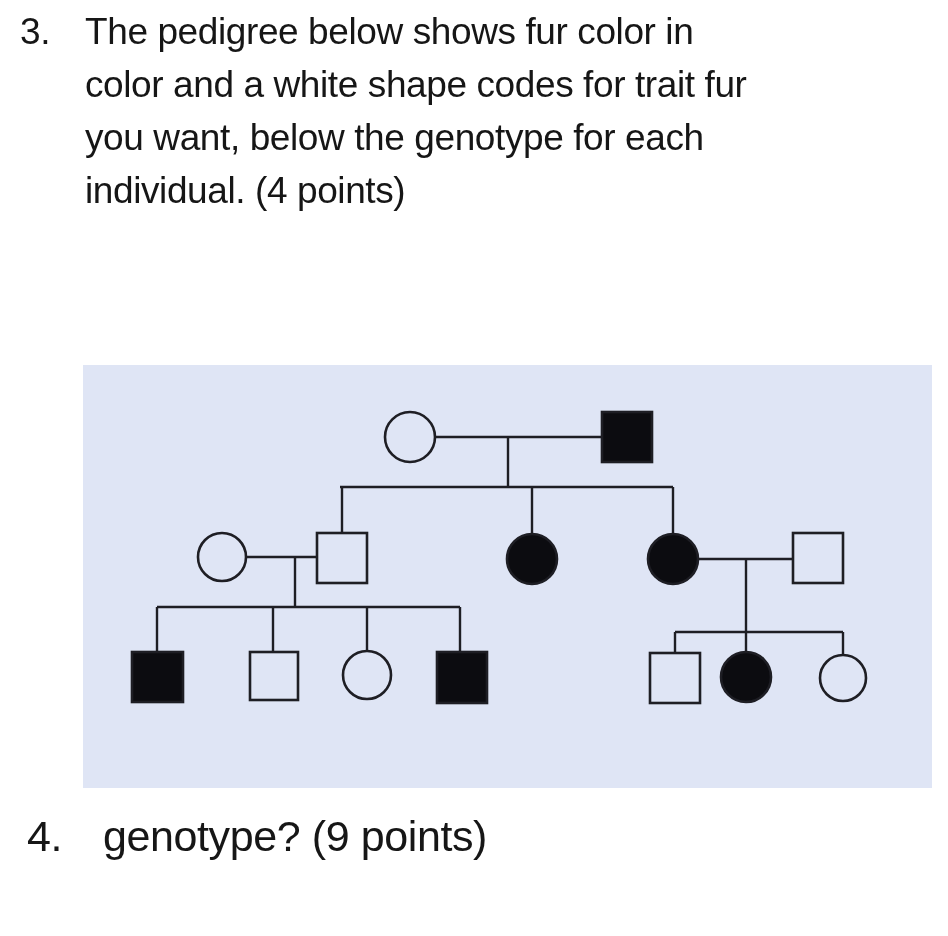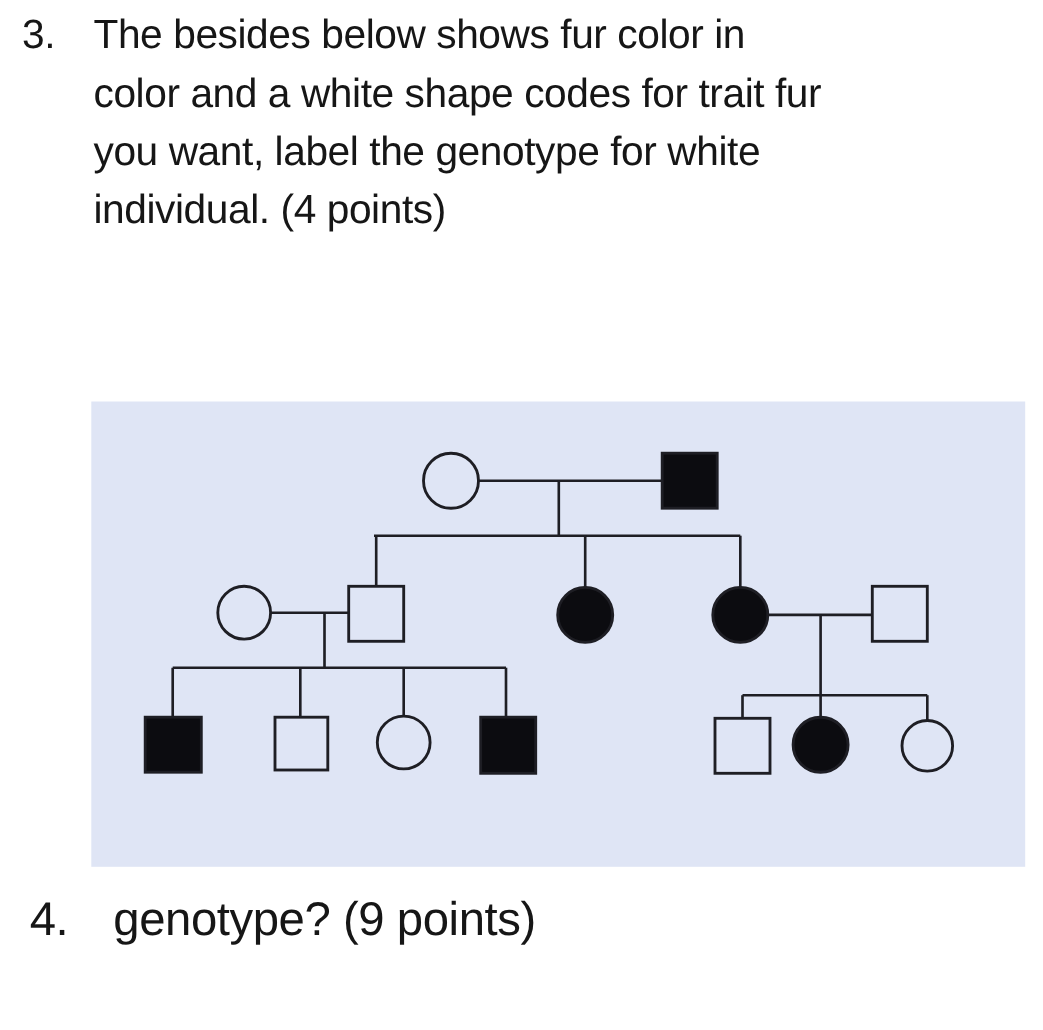--- a/index.html
+++ b/index.html
@@ -45,23 +45,23 @@
     height: 423px;
   }
   #pedigree-box svg { display: block; }
 </style>
 </head>
 <body>
 
 <div id="question-3" class="question">
   <span class="q-number">3.</span>
   <div class="q-lines">
-    <div>The besides below shows fur color in</div>
+    <div>The pedigree below shows fur color in</div>
     <div>color and a white shape codes for trait fur</div>
-    <div>you want, label the genotype for white</div>
+    <div>you want, below the genotype for each</div>
     <div>individual. (4 points)</div>
   </div>
 </div>
 
 <div id="pedigree-box">
   <svg id="pedigree-svg" width="849" height="423" viewBox="0 0 849 423" xmlns="http://www.w3.org/2000/svg" style="background: rgb(223, 229, 245);">
       <line x1="352" y1="72" x2="519" y2="72" stroke="#1e1e24" stroke-width="2.4"></line>
       <line x1="425" y1="72" x2="425" y2="122" stroke="#1e1e24" stroke-width="2.4"></line>
       <line x1="257" y1="122" x2="590" y2="122" stroke="#1e1e24" stroke-width="2.4"></line>
       <line x1="259" y1="122" x2="259" y2="168" stroke="#1e1e24" stroke-width="2.4"></line>

